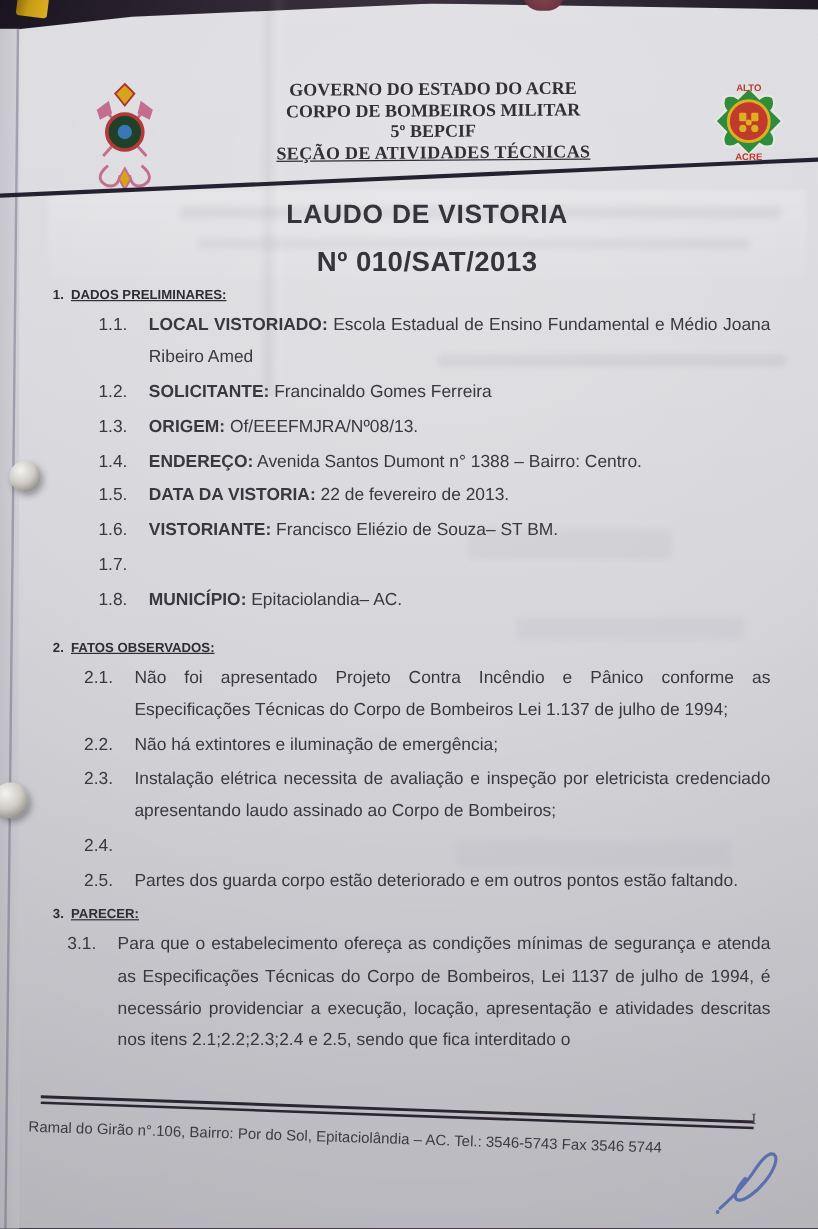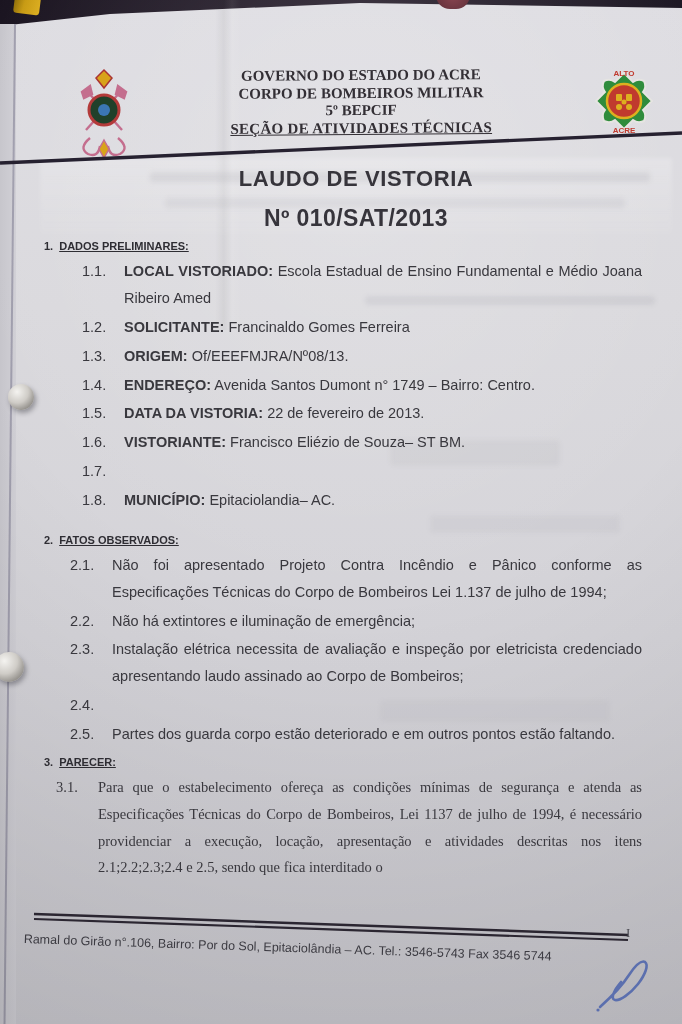--- a/index.html
+++ b/index.html
@@ -51,21 +51,21 @@
   
   .body{position:absolute;left:44px;top:236px;width:598px;z-index:3;color:#39383e;
         font-size:14.5px;line-height:1.85;}
   .sec-h{font-weight:bold;font-size:11px;color:#2e2d33;margin:0;}
   .sec-h .st{text-decoration:underline;}
   .sec-h .sn{margin-right:6px;}
   .items{margin:2px 0 0 0;}
   .item{display:flex;margin-bottom:2px;}
   .sec1 .item{padding-left:38px;}
   .sec2 .item{padding-left:26px;}
-  .sec3 .item{padding-left:12px;font-family:Liberation Serif, serif;}
+  .sec3 .item{padding-left:12px;}
   .num{flex:none;width:42px;}
   .txt{flex:1;margin:0;text-align:justify;}
   .txt b:empty{display:none;}
   .gap1{height:14px;}
   .gap2{height:2px;}
   
   .footer-text{position:absolute;left:24px;top:932px;width:560px;z-index:3;
         font-size:12.5px;color:#3c3b42;transform:rotate(1.9deg);transform-origin:left top;}
   .page-mark{position:absolute;left:626px;top:925px;z-index:3;font-family:"Liberation Serif",serif;
         font-size:13px;color:#4a4951;}
@@ -152,21 +152,21 @@
         <div class="item">
             <span class="num">1.2.</span>
             <p class="txt"><b>SOLICITANTE:</b> <span>Francinaldo Gomes Ferreira</span></p>
           </div>
         <div class="item">
             <span class="num">1.3.</span>
             <p class="txt"><b>ORIGEM:</b> <span>Of/EEEFMJRA/Nº08/13.</span></p>
           </div>
         <div class="item">
             <span class="num">1.4.</span>
-            <p class="txt"><b>ENDEREÇO:</b> <span>Avenida Santos Dumont n° 1749 – Bairro: Centro.</span></p>
+            <p class="txt"><b>ENDEREÇO:</b> <span>Avenida Santos Dumont n° 1388 – Bairro: Centro.</span></p>
           </div>
         <div class="item">
             <span class="num">1.5.</span>
             <p class="txt"><b>DATA DA VISTORIA:</b> <span>22 de fevereiro de 2013.</span></p>
           </div>
         <div class="item">
             <span class="num">1.6.</span>
             <p class="txt"><b>VISTORIANTE:</b> <span>Francisco Eliézio de Souza– ST BM.</span></p>
           </div>
         <div class="item">

